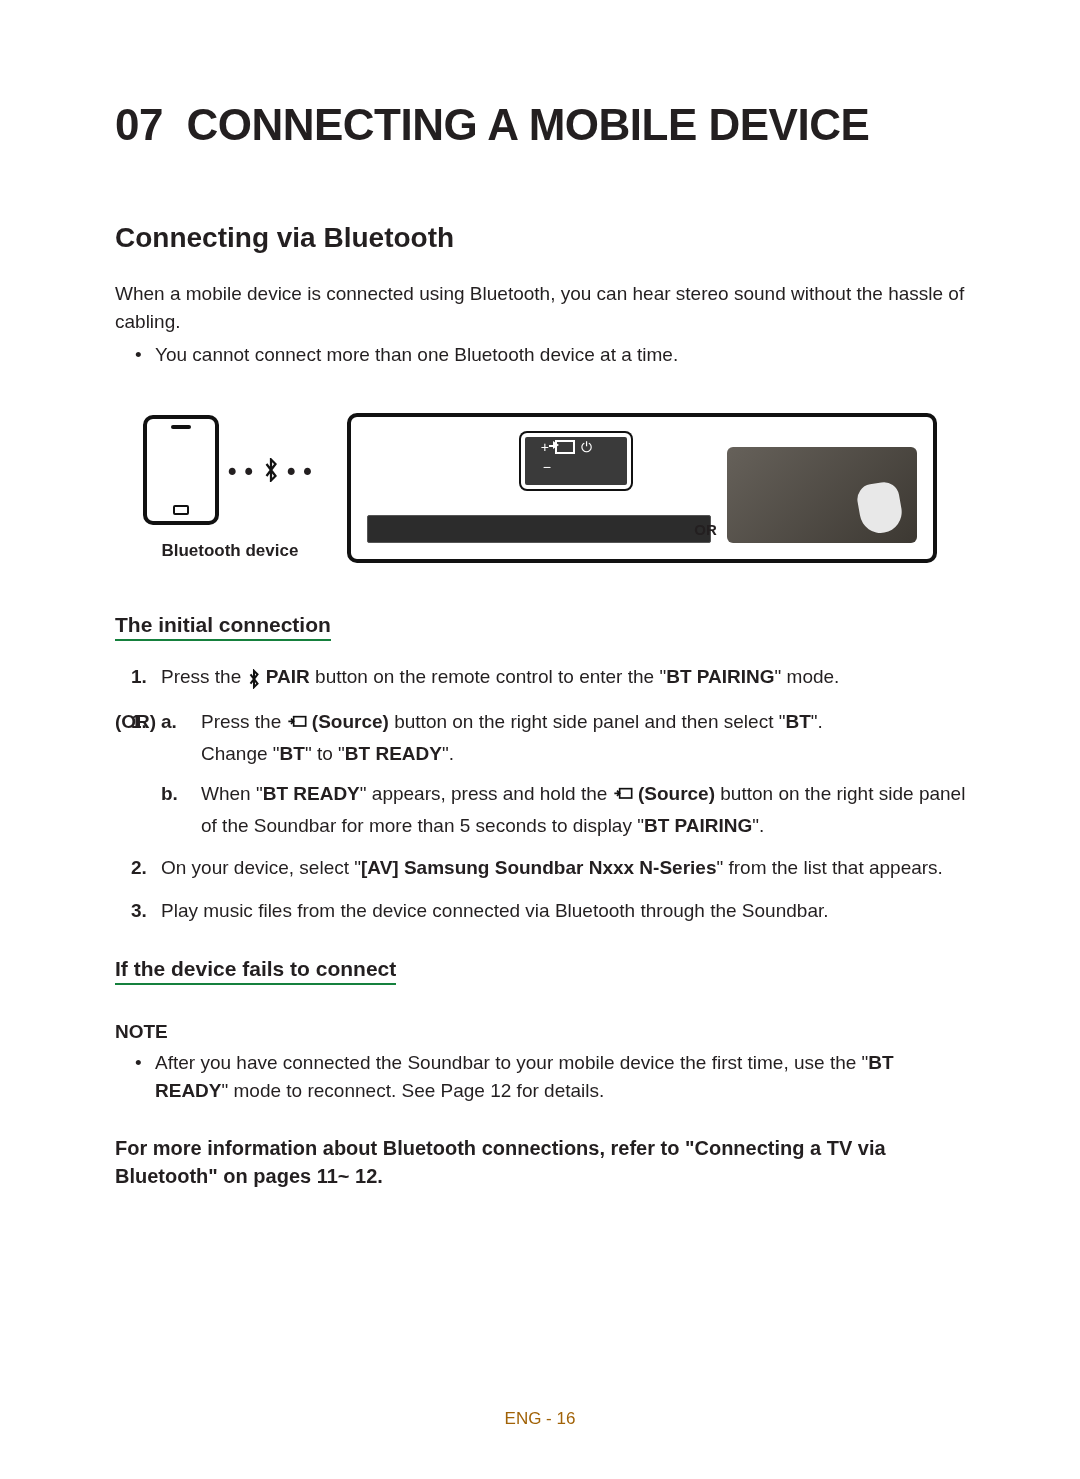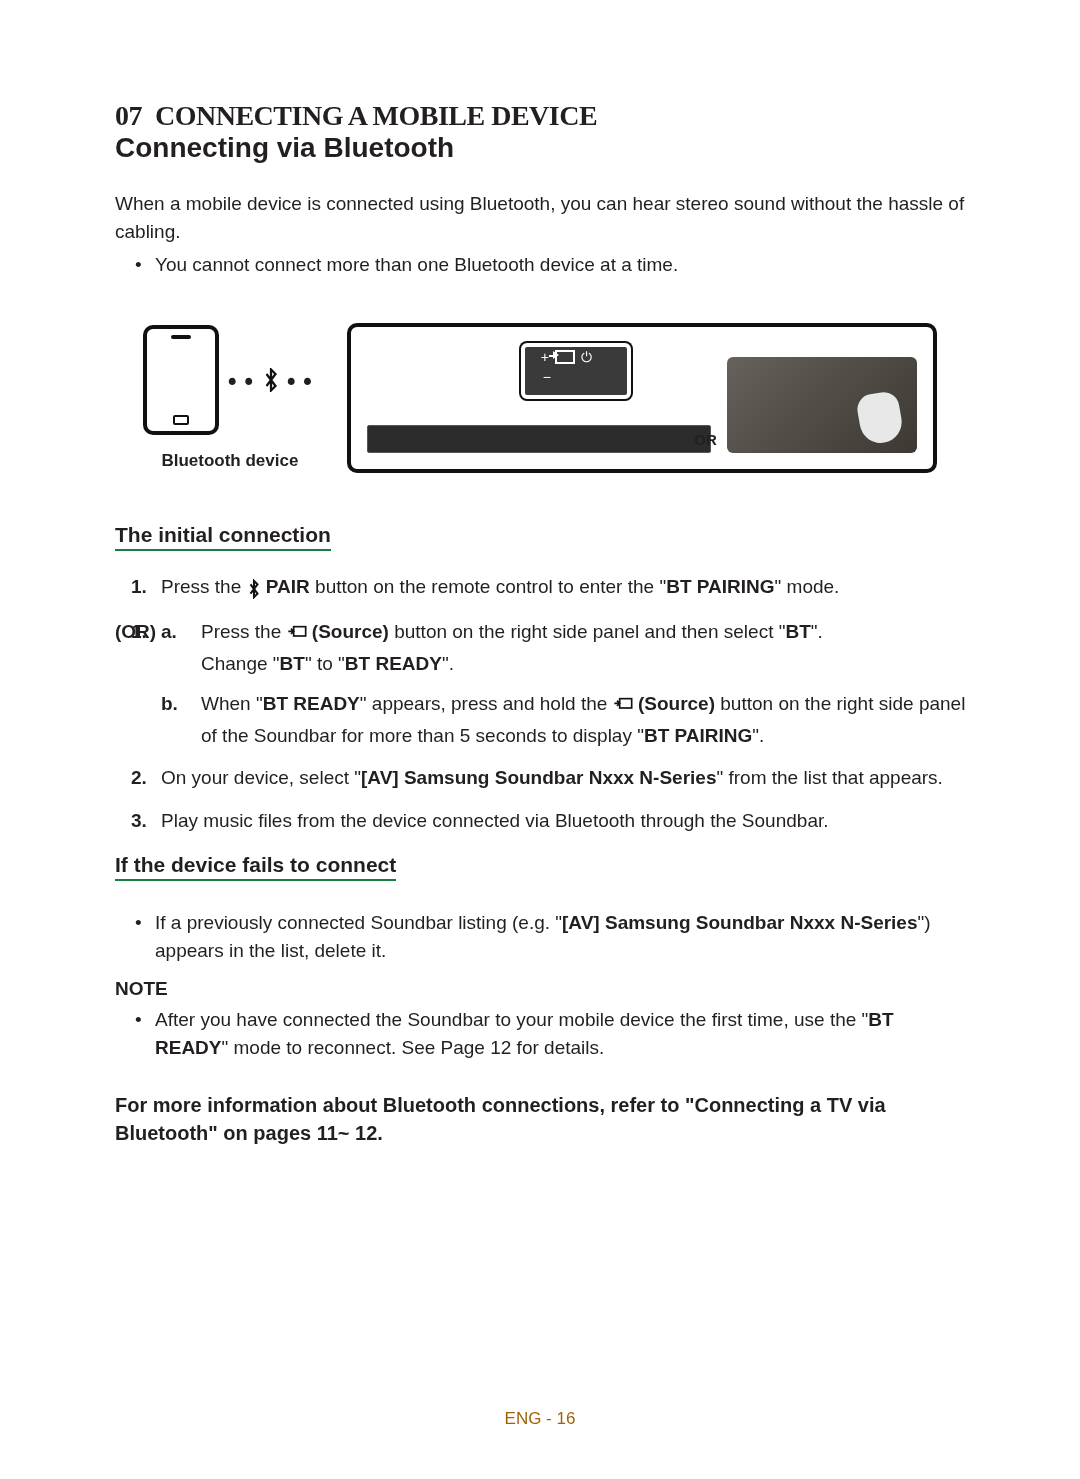--- a/index.html
+++ b/index.html
@@ -6,24 +6,24 @@
   body {
     width: 1080px;
     height: 1479px;
     background: #fff;
     color: #231f20;
     font-family: Arial, Helvetica, sans-serif;
     padding: 100px 110px 60px 115px;
     position: relative;
   }
   .chapter-title {
-    font-size: 28px;
+    font-size: 44px;
     font-weight: 700;
     letter-spacing: -0.5px;
-    font-family: Liberation Serif, serif;
+    margin-bottom: 72px;
   }
   .section-title {
     font-size: 28px;
     font-weight: 700;
     margin-bottom: 26px;
   }
   .body-text {
     font-size: 19px;
     line-height: 1.45;
     margin-bottom: 4px;
@@ -264,27 +264,24 @@
   </li>
 
   <li style="counter-increment: step;">
     <span>On your device, select "</span><b>[AV] Samsung Soundbar Nxxx N-Series</b><span>" from the list that appears.</span>
   </li>
 
   <li>Play music files from the device connected via Bluetooth through the Soundbar.</li>
 </ol>
 
 
-<div style="margin-top:18px;text-decoration:underline;">
+<div style="margin-top:32px;text-decoration:underline;">
   <div class="subhead">If the device fails to connect</div>
 </div>
 <ul class="bullets indent1">
-  <li>
-    <span>If a previously connected Soundbar listing (e.g. "</span><b>[AV] Samsung Soundbar Nxxx N-Series</b><span>") appears in the list, delete it.</span>
-  </li>
 </ul>
 
 <div class="note-head">NOTE</div>
 <ul class="bullets indent1">
   <li>
     <span>After you have connected the Soundbar to your mobile device the first time, use the "</span><b>BT READY</b><span>" mode to reconnect. See Page 12 for details.</span>
   </li>
 </ul>
 
 <p class="closing">For more information about Bluetooth connections, refer to "Connecting a TV via Bluetooth" on pages 11~ 12.</p>

